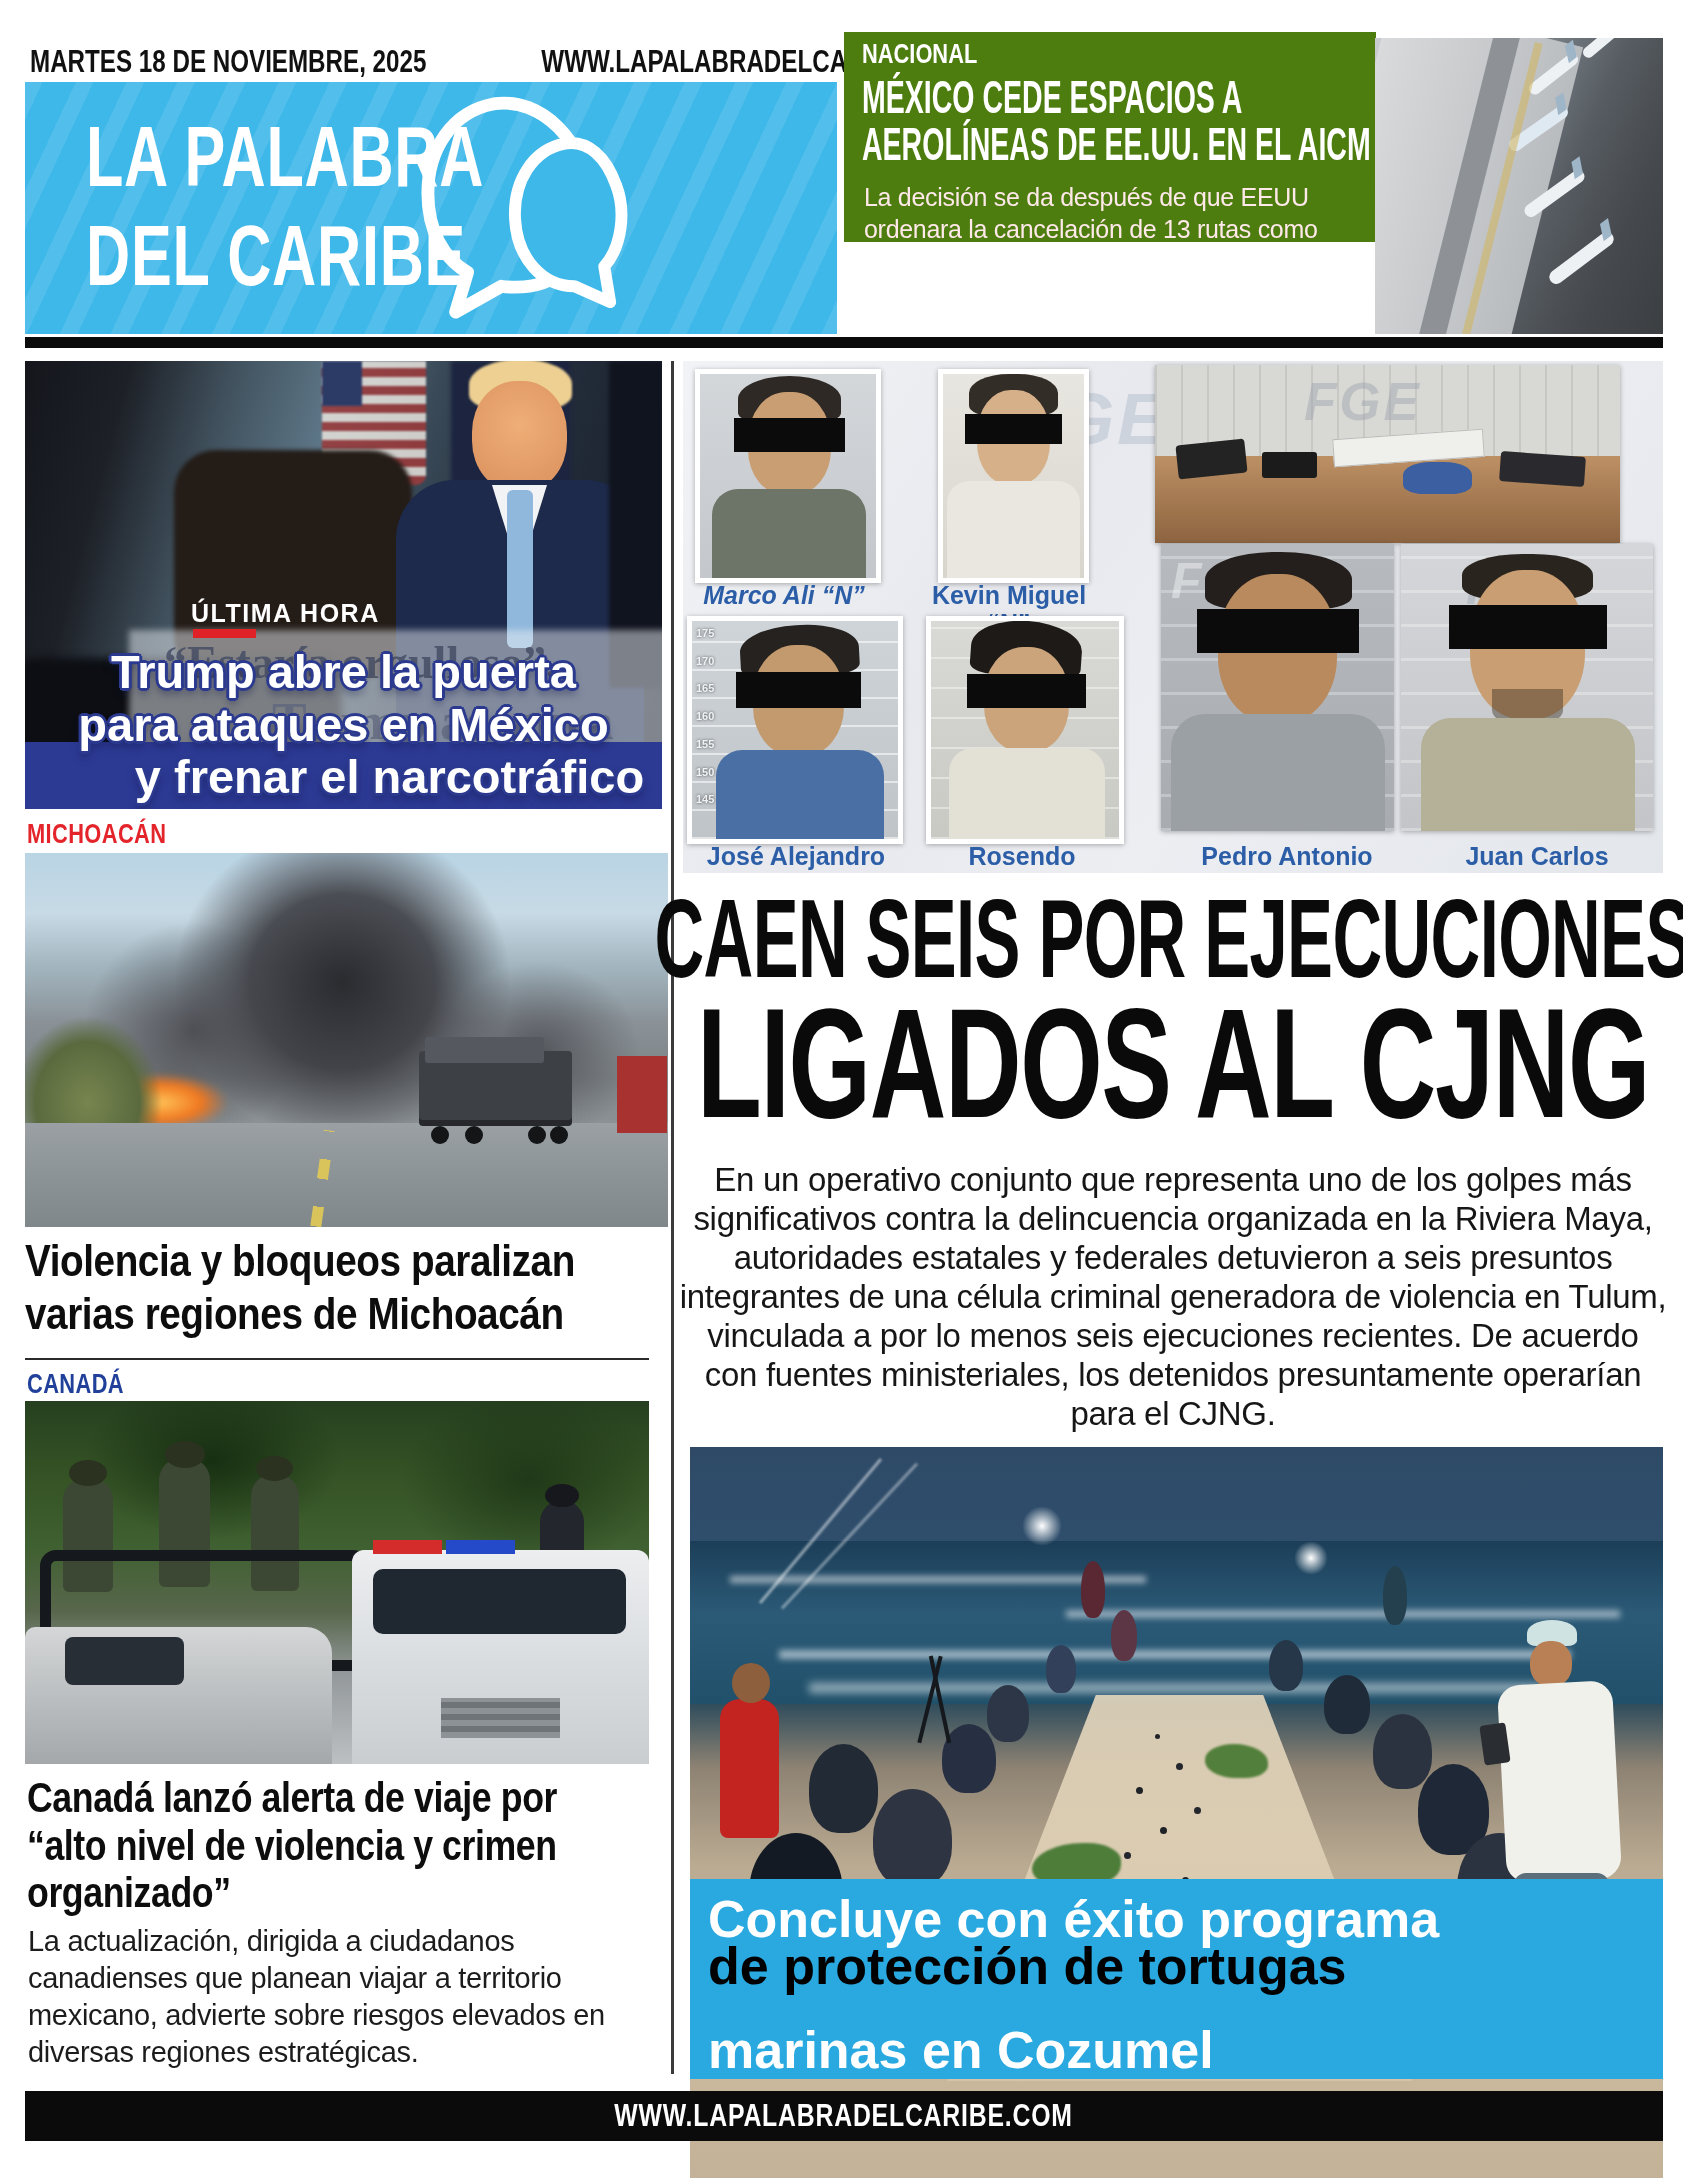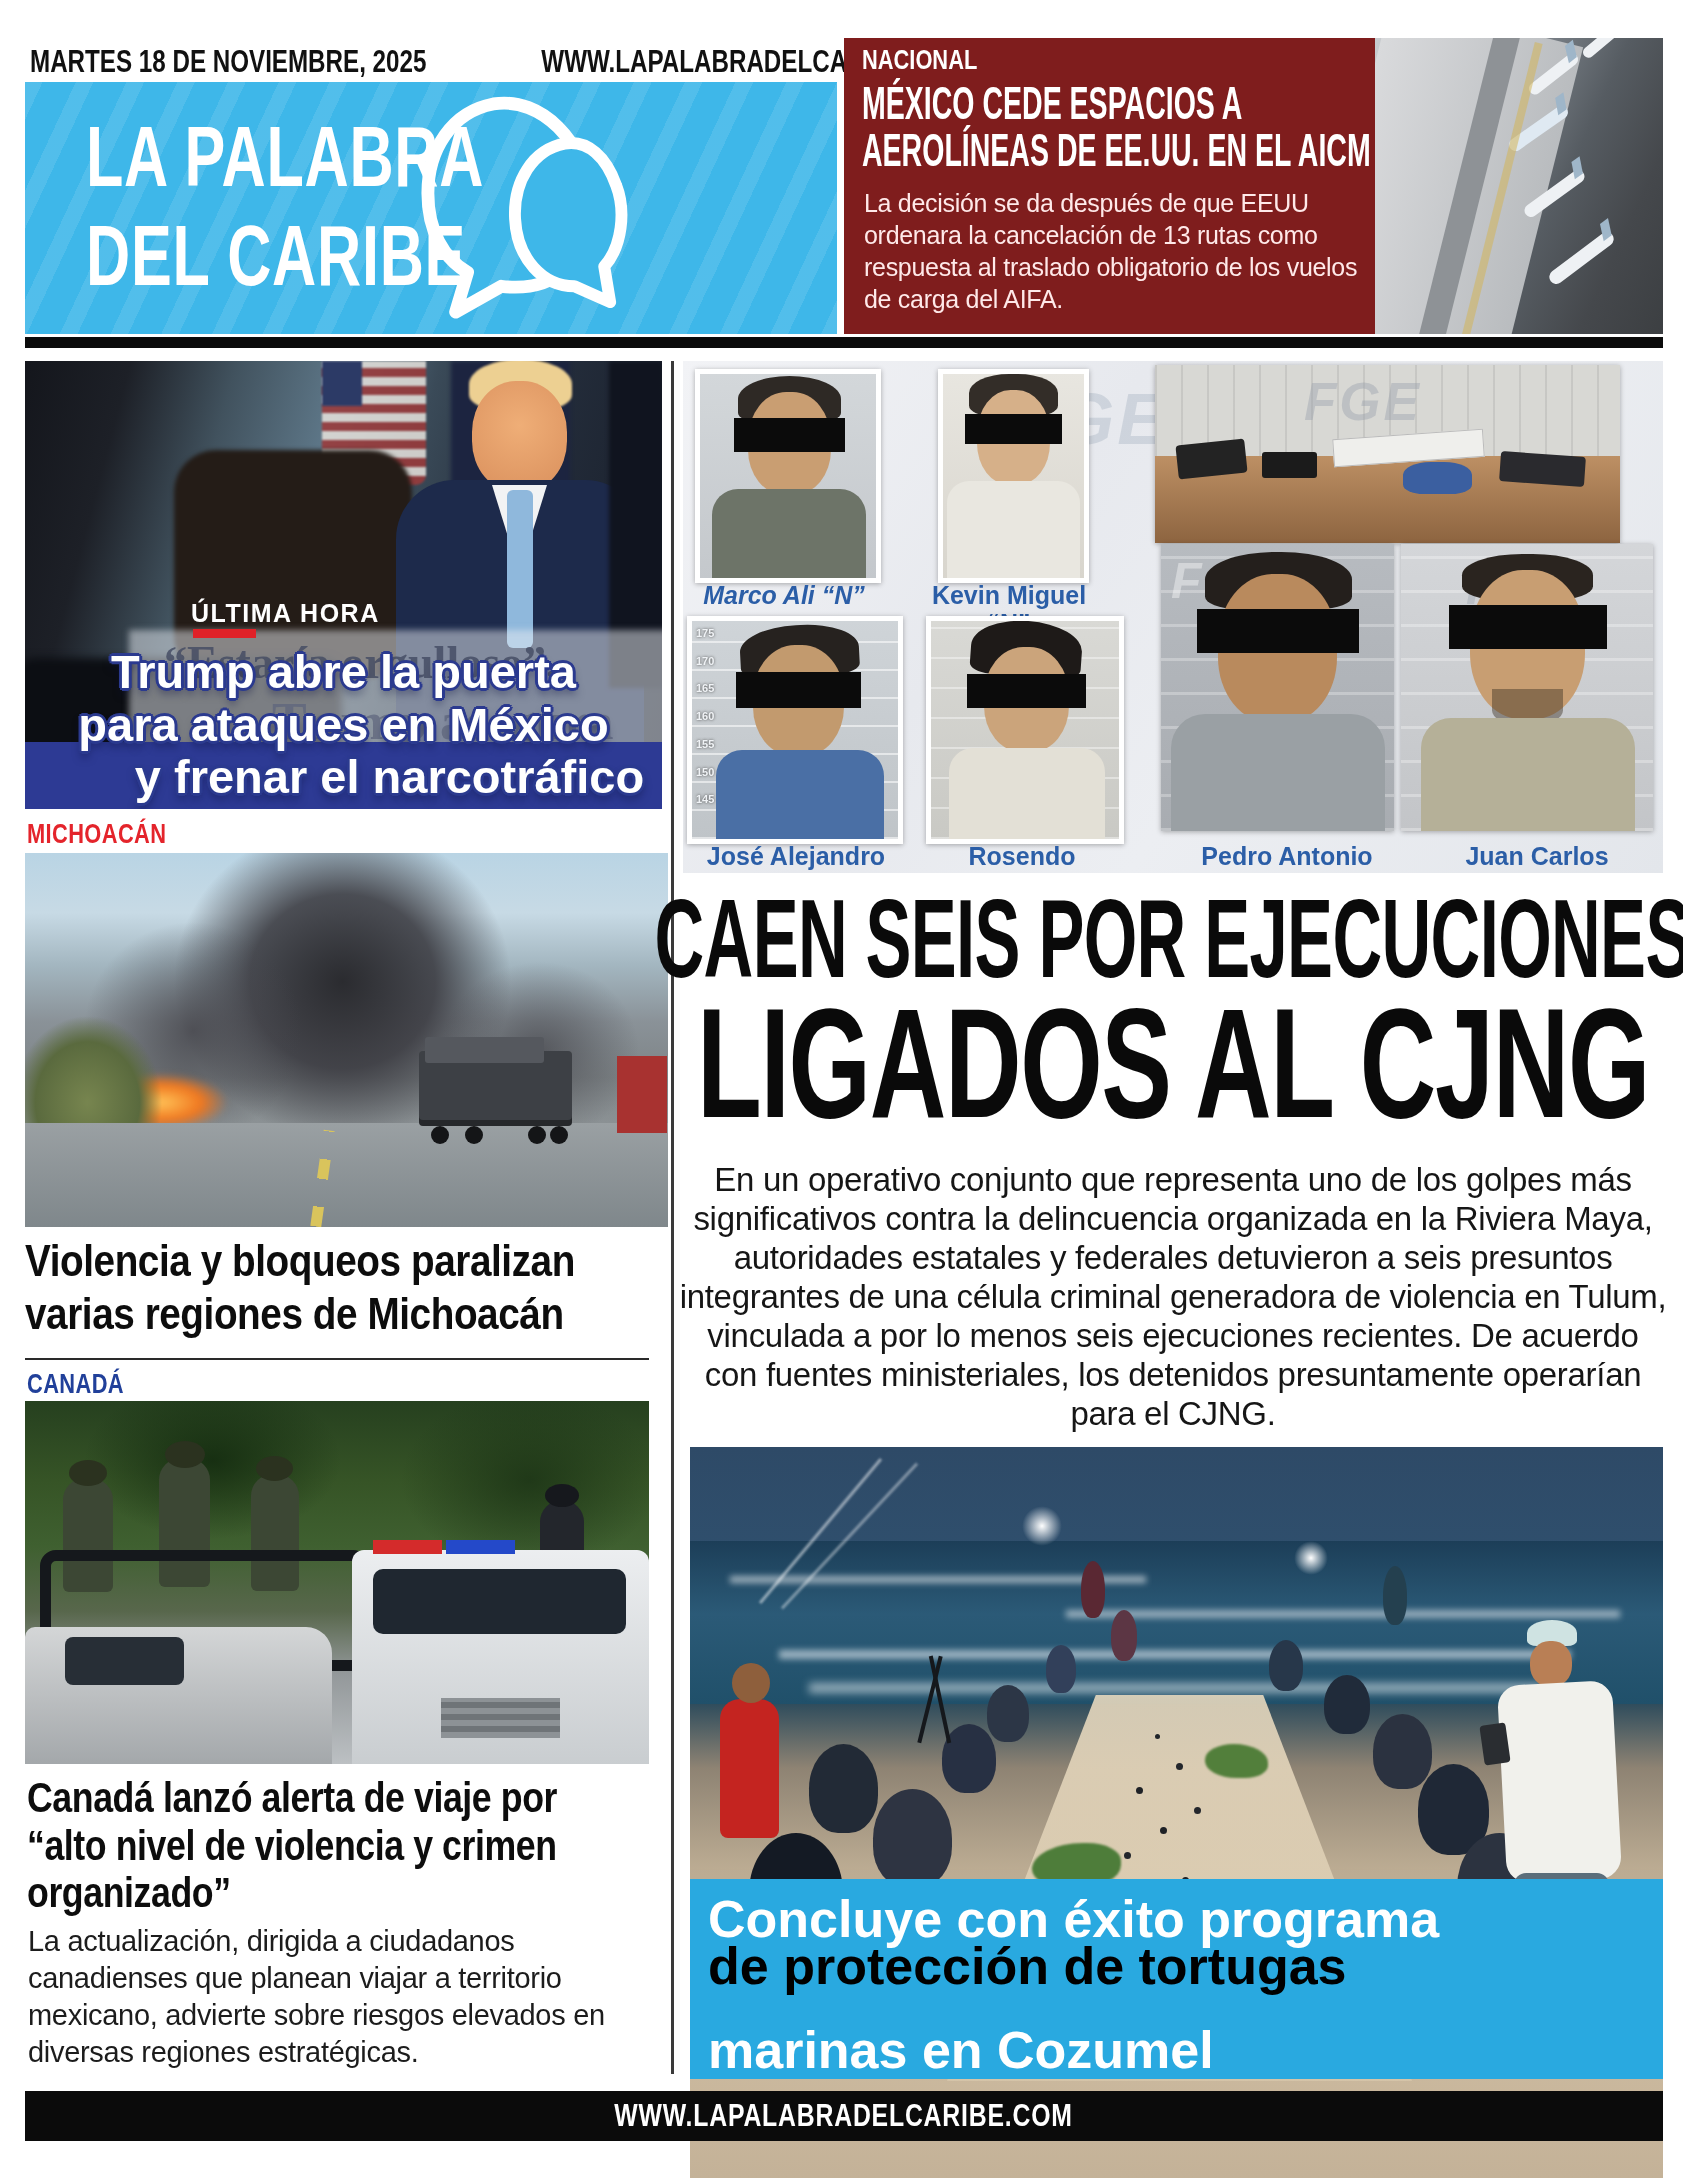--- a/index.html
+++ b/index.html
@@ -48,21 +48,21 @@
     </div>
     <div class="abs" style="left:61px;top:125px;">
       <span class="cond" style="font-size:85px;font-weight:bold;color:#fff;transform:scaleX(.72);letter-spacing:1px;">DEL CARIBE</span>
     </div>
     <svg class="abs" style="left:391px;top:10px;" width="213" height="233" viewBox="0 0 215 235">
       <path d="M78 12 C36 20 12 58 12 102 C12 140 28 168 52 182 L40 222 L86 196 C150 204 182 158 176 104 C170 52 128 4 78 12 Z" fill="none" stroke="#ffffff" stroke-width="13" stroke-linejoin="round"></path>
       <path d="M150 52 C118 58 98 90 100 128 C102 168 128 196 160 196 L196 212 L190 176 C208 156 212 120 202 94 C192 66 174 48 150 52 Z" fill="#3eb7e9" stroke="#ffffff" stroke-width="12" stroke-linejoin="round"></path>
     </svg>
   </div>
 
-  <div class="photo" style="left:844px;top:38px;width:532px;height:296px;background:#7f1d1d;">
+  <div class="photo" style="left:844px;top:32px;width:532px;height:210px;background:#4d7c0f;">
     <div class="abs" style="left:18px;top:6px;">
       <span class="cond" style="font-size:28px;font-weight:bold;color:#fff;transform:scaleX(.78);">NACIONAL</span>
     </div>
     <div class="abs" style="left:18px;top:38px;">
       <span class="cond" style="font-size:46px;font-weight:bold;color:#fff;transform:scaleX(.62);">MÉXICO CEDE ESPACIOS A</span>
     </div>
     <div class="abs" style="left:18px;top:85px;">
       <span class="cond" style="font-size:46px;font-weight:bold;color:#fff;transform:scaleX(.62);">AEROLÍNEAS DE EE.UU. EN EL AICM</span>
     </div>
     <div class="abs" style="left:20px;top:149px;width:495px;font-size:25px;line-height:32px;color:#ffe9e9;letter-spacing:-0.3px;">La decisión se da después de que EEUU ordenara la cancelación de 13 rutas como respuesta al traslado obligatorio de los vuelos de carga del AIFA.</div>

